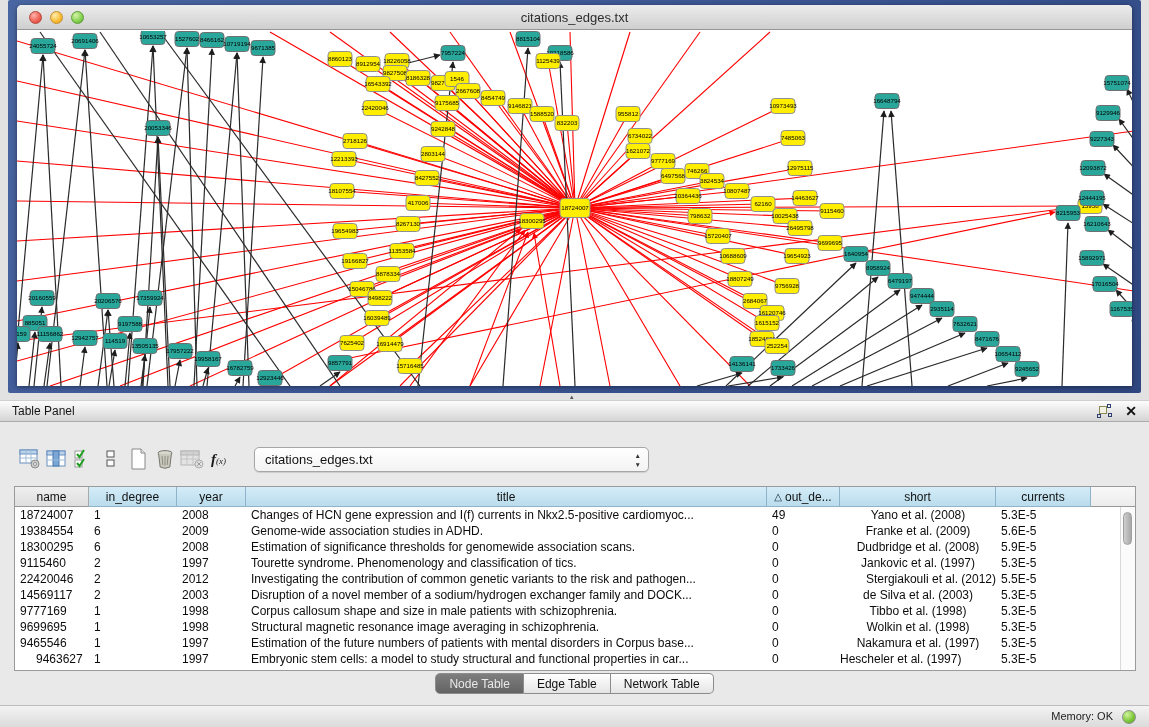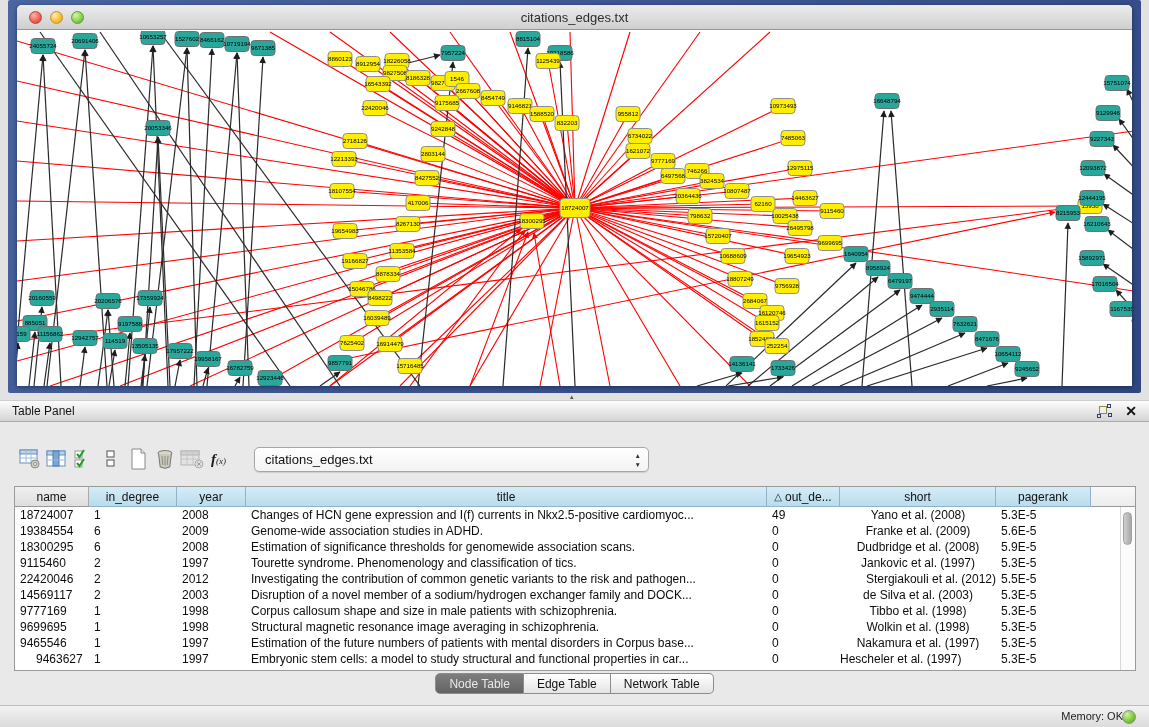--- a/index.html
+++ b/index.html
@@ -71,21 +71,21 @@
 
   .tabs { position:absolute; left:0; right:0; top:273px; display:flex; justify-content:center; }
   .tab { height:21px; line-height:20px; font-size:12px; padding:0 13px; border:1px solid #8c8c8c; border-left:none;
     background:linear-gradient(#ffffff,#e4e4e4); color:#111; }
   .tab:first-child { border-left:1px solid #8c8c8c; border-radius:5px 0 0 5px; }
   .tab:last-child { border-radius:0 5px 5px 0; }
   .tab.sel { background:linear-gradient(#7e7e7e,#636363); color:#e9e9e9; }
 
   .status { position:absolute; left:0; top:705px; width:1149px; height:22px;
     background:linear-gradient(#f3f3f3,#dbdbdb); border-top:1px solid #bdbdbd; }
-  .mem { position:absolute; right:26px; line-height:21px; font-size:11px; color:#222; }
+  .mem { position:absolute; right:36px; line-height:21px; font-size:11px; color:#222; }
   .memdot { position:absolute; right:13px; top:4px; width:14px; height:14px; border-radius:50%;
     background:radial-gradient(circle at 35% 30%,#d0f39b,#79c636 60%,#52a021); border:1px solid #8f8f8f; }
 </style>
 </head>
 <body>
 
 <div class="desktop">
   <div class="blueframe"></div>
   <div class="window">
     <div class="titlebar">
@@ -834,21 +834,21 @@
           <span>title</span>
         </div>
         <div class="th" style="width: 73px;">
           <span class="sort-tri">△</span>
           <span>out_de...</span>
         </div>
         <div class="th" style="width: 156px;">
           <span>short</span>
         </div>
         <div class="th" style="width: 95px;">
-          <span>pagerank</span>
+          <span>currents</span>
         </div>
         <div class="th spacer"></div>
       </div>
     <div class="tbody" id="tbody">
         <div class="trow">
           <div class="td" style="width: 74px; text-align: left; padding-left: 5px;">18724007</div>
           <div class="td" style="width: 88px; text-align: left; padding-left: 5px;">1</div>
           <div class="td" style="width: 69px; text-align: left; padding-left: 5px;">2008</div>
           <div class="td" style="width: 521px; text-align: left; padding-left: 5px;">Changes of HCN gene expression and I(f) currents in Nkx2.5-positive cardiomyoc...</div>
           <div class="td" style="width: 73px; text-align: left; padding-left: 5px;">49</div>

